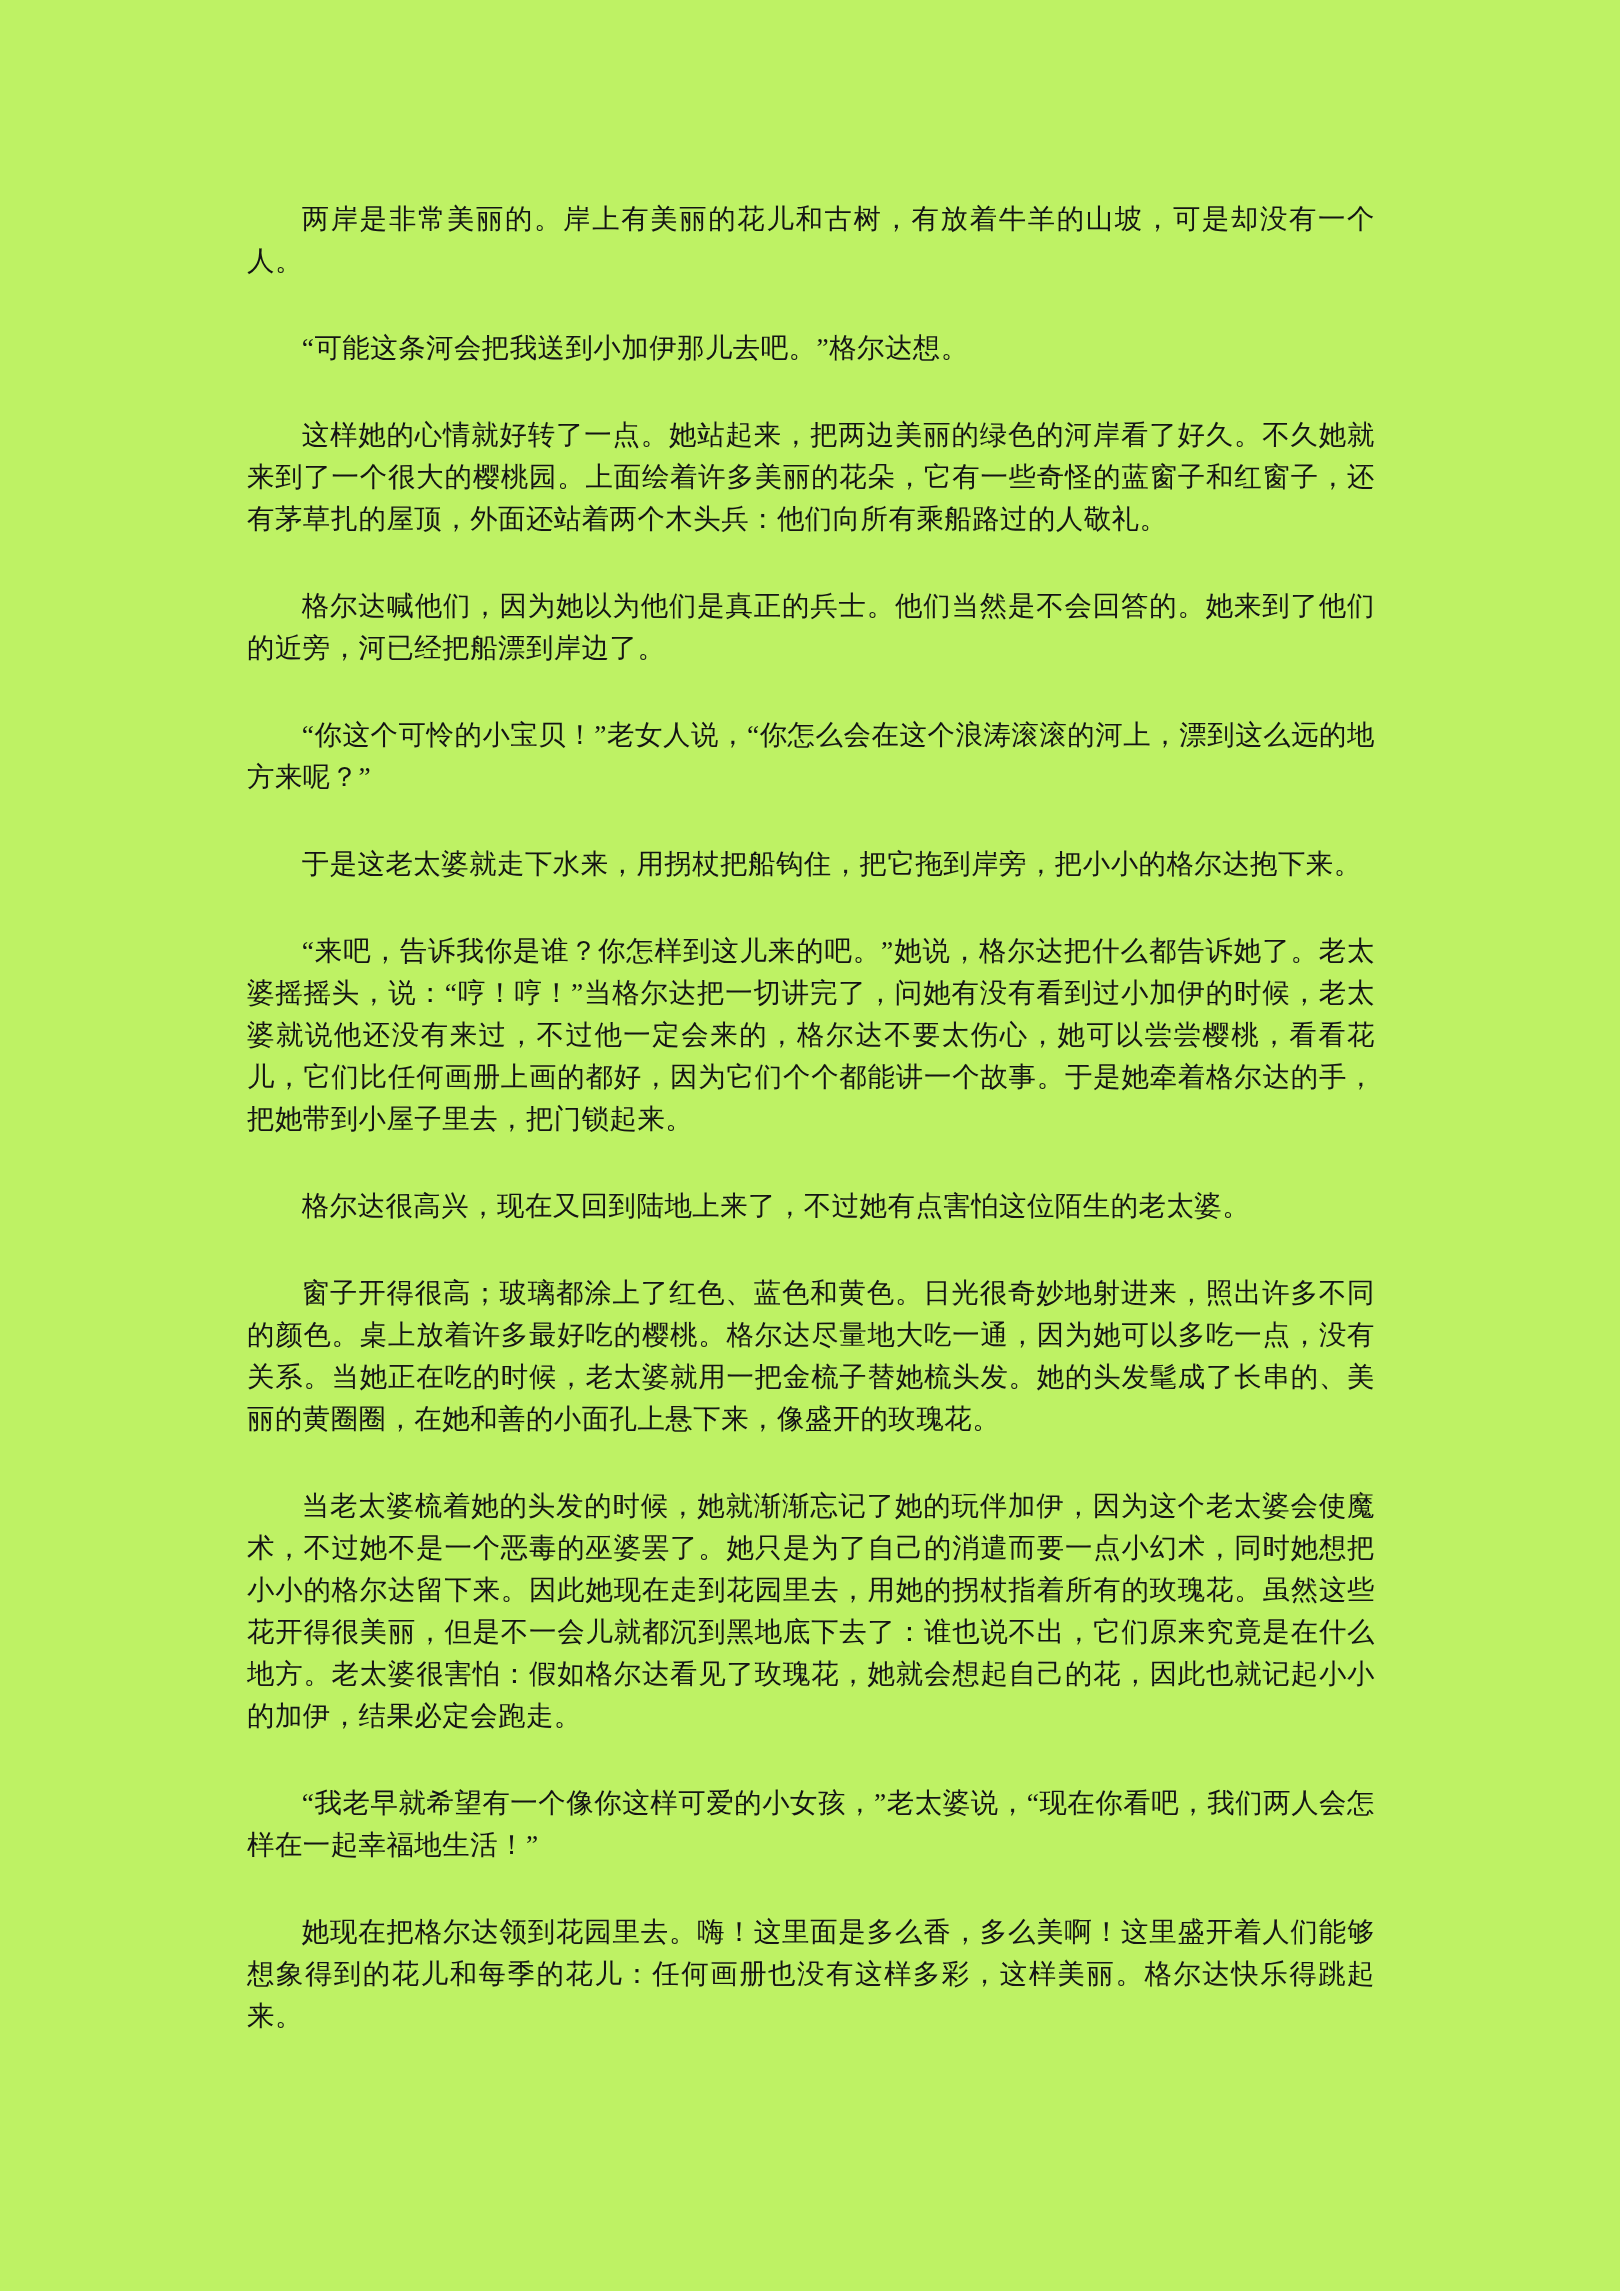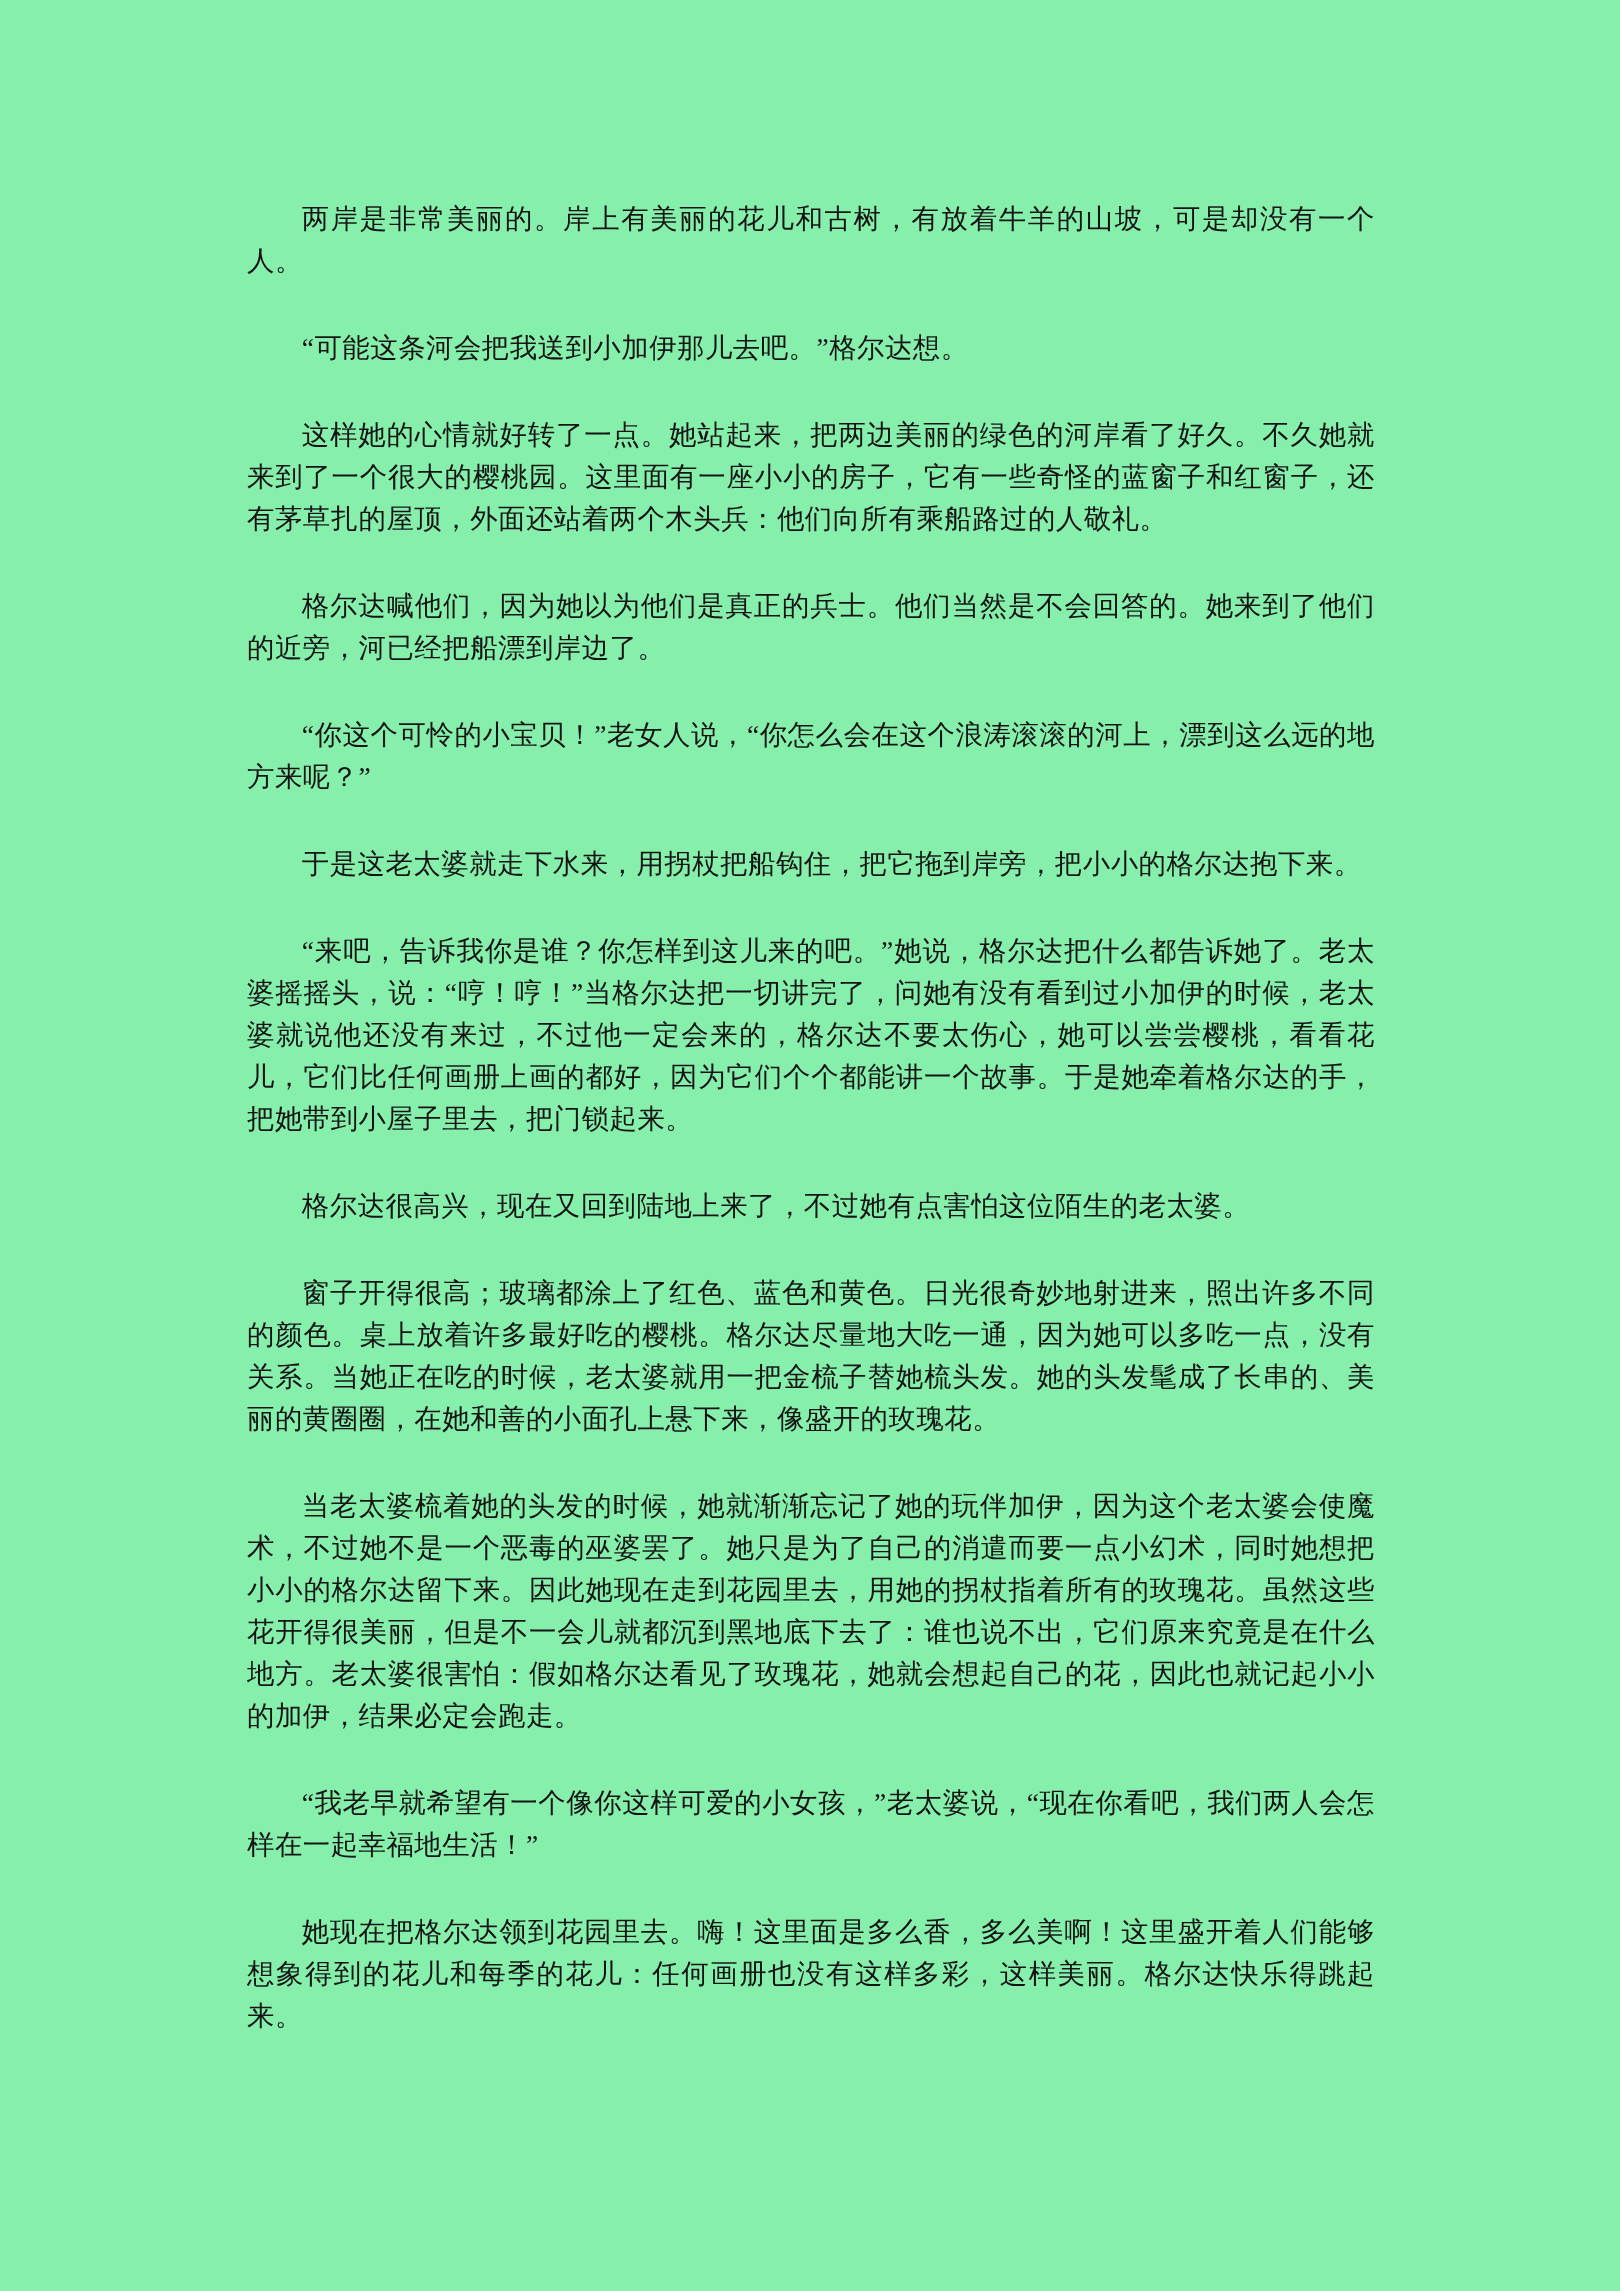--- a/index.html
+++ b/index.html
@@ -5,21 +5,21 @@
   html, body {
     margin: 0;
     padding: 0;
     background: #ffffff;
   }
   .page {
     position: relative;
     width: 1620px;
     height: 2292px;
     box-sizing: border-box;
-    background: #86efac;
+    background: #bef264;
     padding: 198px 245px 0 247px;
     overflow: hidden;
   }
   .text-body p {
     margin: 0 0 45px 0;
     font-family: "Liberation Serif", "DejaVu Serif", serif;
     font-size: 27.4px;
     line-height: 42px;
     color: #141414;
     text-align: justify;
@@ -28,21 +28,21 @@
     word-break: break-all;
   }
 </style>
 </head>
 <body>
 
 <div class="page">
   <div class="text-body" id="text-body">
       <p>两岸是非常美丽的。岸上有美丽的花儿和古树，有放着牛羊的山坡，可是却没有一个人。</p>
       <p>“可能这条河会把我送到小加伊那儿去吧。”格尔达想。</p>
-      <p>这样她的心情就好转了一点。她站起来，把两边美丽的绿色的河岸看了好久。不久她就来到了一个很大的樱桃园。这里面有一座小小的房子，它有一些奇怪的蓝窗子和红窗子，还有茅草扎的屋顶，外面还站着两个木头兵：他们向所有乘船路过的人敬礼。</p>
+      <p>这样她的心情就好转了一点。她站起来，把两边美丽的绿色的河岸看了好久。不久她就来到了一个很大的樱桃园。上面绘着许多美丽的花朵，它有一些奇怪的蓝窗子和红窗子，还有茅草扎的屋顶，外面还站着两个木头兵：他们向所有乘船路过的人敬礼。</p>
       <p>格尔达喊他们，因为她以为他们是真正的兵士。他们当然是不会回答的。她来到了他们的近旁，河已经把船漂到岸边了。</p>
       <p>“你这个可怜的小宝贝！”老女人说，“你怎么会在这个浪涛滚滚的河上，漂到这么远的地方来呢？”</p>
       <p>于是这老太婆就走下水来，用拐杖把船钩住，把它拖到岸旁，把小小的格尔达抱下来。</p>
       <p>“来吧，告诉我你是谁？你怎样到这儿来的吧。”她说，格尔达把什么都告诉她了。老太婆摇摇头，说：“哼！哼！”当格尔达把一切讲完了，问她有没有看到过小加伊的时候，老太婆就说他还没有来过，不过他一定会来的，格尔达不要太伤心，她可以尝尝樱桃，看看花儿，它们比任何画册上画的都好，因为它们个个都能讲一个故事。于是她牵着格尔达的手，把她带到小屋子里去，把门锁起来。</p>
       <p>格尔达很高兴，现在又回到陆地上来了，不过她有点害怕这位陌生的老太婆。</p>
       <p>窗子开得很高；玻璃都涂上了红色、蓝色和黄色。日光很奇妙地射进来，照出许多不同的颜色。桌上放着许多最好吃的樱桃。格尔达尽量地大吃一通，因为她可以多吃一点，没有关系。当她正在吃的时候，老太婆就用一把金梳子替她梳头发。她的头发髦成了长串的、美丽的黄圈圈，在她和善的小面孔上悬下来，像盛开的玫瑰花。</p>
       <p>当老太婆梳着她的头发的时候，她就渐渐忘记了她的玩伴加伊，因为这个老太婆会使魔术，不过她不是一个恶毒的巫婆罢了。她只是为了自己的消遣而要一点小幻术，同时她想把小小的格尔达留下来。因此她现在走到花园里去，用她的拐杖指着所有的玫瑰花。虽然这些花开得很美丽，但是不一会儿就都沉到黑地底下去了：谁也说不出，它们原来究竟是在什么地方。老太婆很害怕：假如格尔达看见了玫瑰花，她就会想起自己的花，因此也就记起小小的加伊，结果必定会跑走。</p>
       <p>“我老早就希望有一个像你这样可爱的小女孩，”老太婆说，“现在你看吧，我们两人会怎样在一起幸福地生活！”</p>
       <p>她现在把格尔达领到花园里去。嗨！这里面是多么香，多么美啊！这里盛开着人们能够想象得到的花儿和每季的花儿：任何画册也没有这样多彩，这样美丽。格尔达快乐得跳起来。</p>
     </div>

